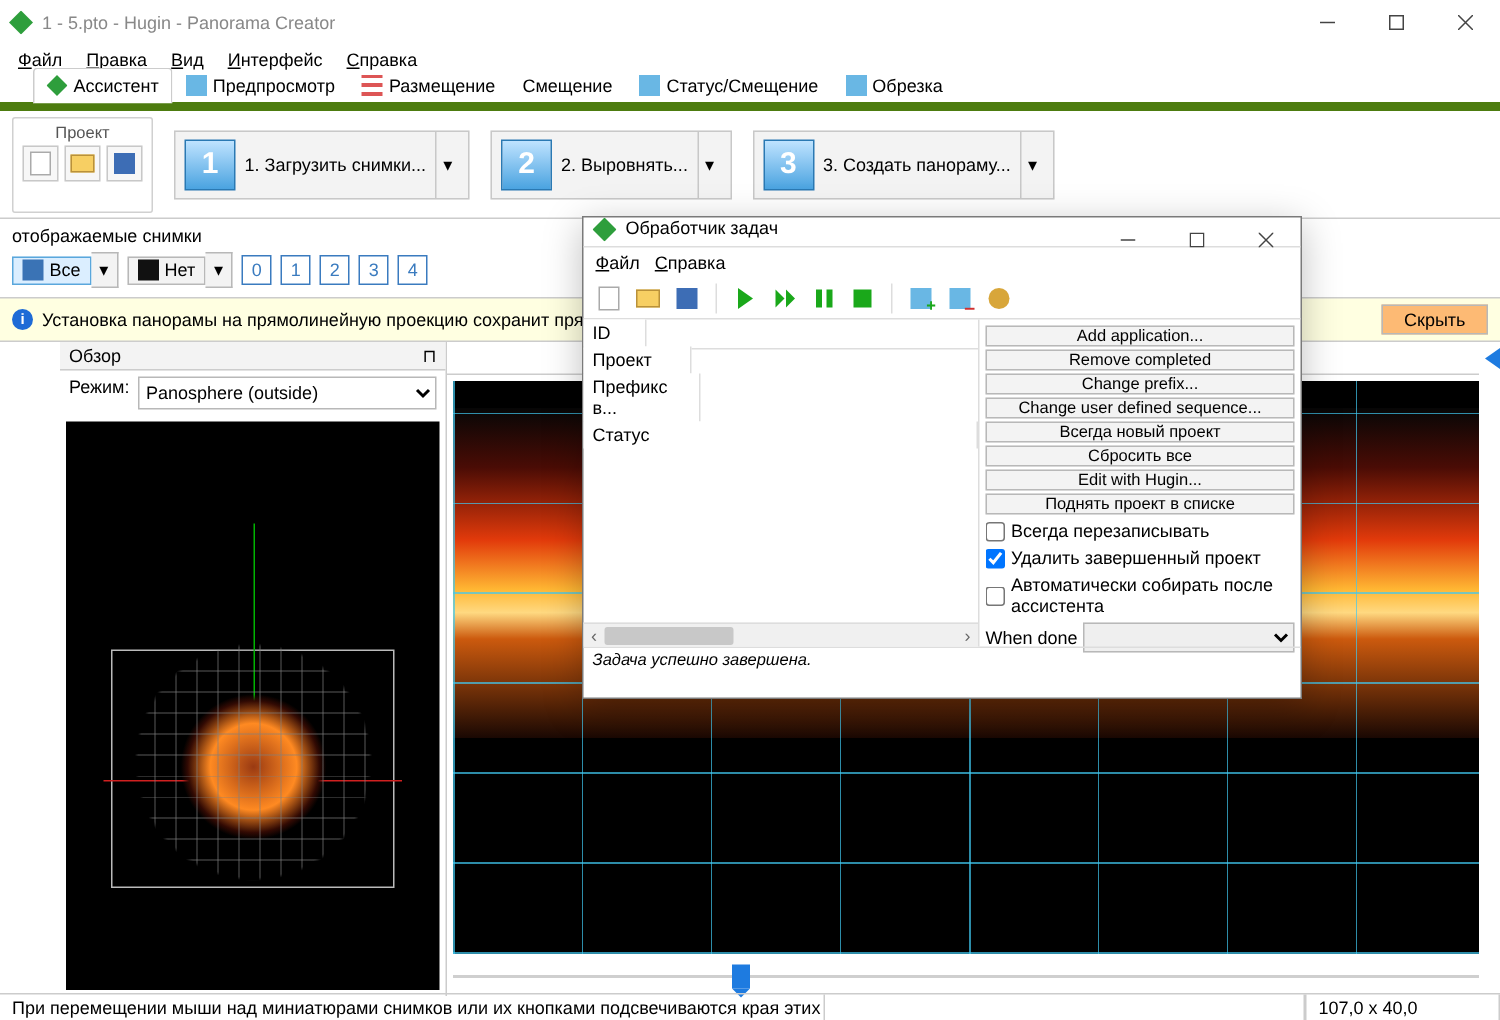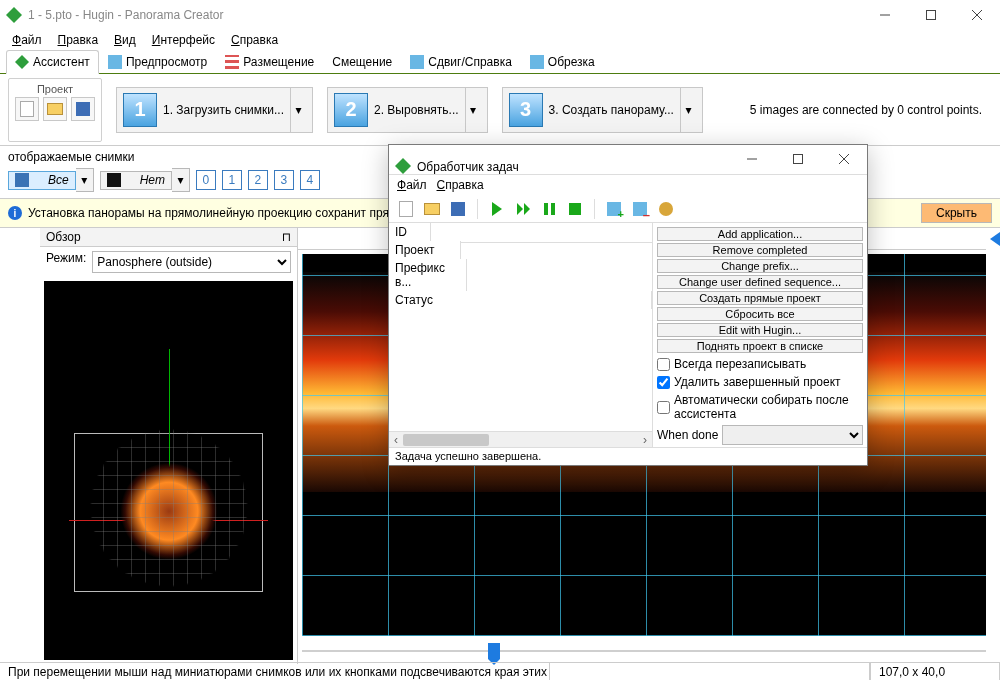--- a/index.html
+++ b/index.html
@@ -12,41 +12,41 @@
   .winbtns { margin-left:auto; display:flex; }
   .winbtn { width:46px; height:30px; display:flex; align-items:center; justify-content:center; color:#444; }
   .winbtn svg{width:10px;height:10px;}
 
   
   .menubar { height:20px; display:flex; align-items:center; padding-left:6px; gap:4px; }
   .menubar .item { padding:2px 6px; }
   .menubar .item:first-letter{text-decoration:underline;}
 
   
-  .tabstrip { height:24px; display:flex; align-items:flex-end; padding-left:6px; gap:0; border-bottom:1px solid #4d7c0f;}
+  .tabstrip { height:24px; display:flex; align-items:flex-end; padding-left:22px; gap:0; border-bottom:6px solid #4d7c0f;}
   .tab { display:flex; align-items:center; gap:4px; padding:4px 8px; border:1px solid transparent; border-bottom:none; position:relative;}
   .tab.active{ background:#fff; border-color:#ccc; border-bottom:1px solid #fff; margin-bottom:-1px; border-radius:3px 3px 0 0;}
   .tab .ticon{width:14px;height:14px;}
 
   
   .ribbon { height:72px; display:flex; align-items:center; gap:14px; padding:6px 8px; border-bottom:1px solid #ccc;}
   .panel { border:1px solid #d0d0d0; border-radius:2px; padding:4px 6px 2px 6px; position:relative; height:64px; display:flex; flex-direction:column; }
   .panel > .panel-title{ font-size:11px; text-align:center; color:#555;}
   .panel-row{display:flex; gap:4px; align-items:center; margin-top:2px;}
   .bigbtn { height:46px; display:flex; align-items:center; gap:6px; padding:0 6px; border:1px solid #c8c8c8; background:#f3f3f3;}
   .bigbtn .num-badge{width:34px;height:34px;display:flex;align-items:center;justify-content:center;font-size:20px;font-weight:700;color:#fff;background:linear-gradient(180deg,#bfe3ff,#4aa3e0);border:1px solid #2a79b3;}
   .bigbtn .drop{width:16px;display:flex;align-items:center;justify-content:center;border-left:1px solid #c8c8c8;height:100%;}
   .smallbtn{width:24px;height:24px;border:1px solid #c8c8c8;background:#f7f7f7;display:flex;align-items:center;justify-content:center;}
   .ribbon .status-msg{margin-left:auto;padding-right:10px;}
 
   
   .imgs-label{padding:4px 8px 0 8px;}
   .imgs-row{display:flex;align-items:center;gap:6px;padding:4px 8px 6px 8px;}
   .toggle-grp{display:flex;align-items:center;}
-  .toggle-grp .tb{height:19px;border:1px solid #b8b8b8;display:flex;align-items:center;padding:0 6px;gap:19px;background:#f3f3f3;font-style:italic;}
+  .toggle-grp .tb{height:19px;border:1px solid #b8b8b8;display:flex;align-items:center;padding:0 6px;gap:4px;background:#f3f3f3;}
   .toggle-grp .tb.sel{background:#dbeeff;border-color:#5aa7dc;}
   .toggle-grp .tb .sq{width:14px;height:14px;background:#3a73b5;}
   .toggle-grp .tb .sq.dark{background:#111;}
   .toggle-grp .dd{width:18px;height:24px;border:1px solid #b8b8b8;border-left:none;display:flex;align-items:center;justify-content:center;background:#f3f3f3;}
   .img-idx{width:20px;height:20px;border:1px solid #3a7bbf;color:#3a7bbf;display:flex;align-items:center;justify-content:center;}
 
   
   .notice{display:flex;align-items:center;gap:6px;background:#ffffe1;border-top:1px solid #ccc;border-bottom:1px solid #ccc;padding:4px 8px;}
   .notice .info-ico{width:14px;height:14px;border-radius:50%;background:#1e6bd6;color:#fff;display:flex;align-items:center;justify-content:center;font-size:10px;font-weight:700;}
   .notice .hide-btn{margin-left:auto;padding:2px 14px;border:1px solid #b8b8b8;background:#fdba74;}
@@ -82,21 +82,21 @@
   .hslider .thumb::after{content:"";position:absolute;left:0;top:100%;border-left:6px solid transparent;border-right:6px solid transparent;border-top:6px solid #1e7be0;}
 
   
   .statusbar{position:absolute;left:0;right:0;bottom:0;height:18px;border-top:1px solid #ccc;display:flex;align-items:center;font-size:11px;}
   .statusbar .cell{padding:0 8px;border-right:1px solid #ccc;height:100%;display:flex;align-items:center;white-space:nowrap;overflow:hidden;}
   .statusbar .cell.main{flex:1;}
   .statusbar .cell.right{width:130px;border-left:1px solid #ccc;}
 
   
   .dialog{position:absolute;left:388px;top:144px;width:480px;height:322px;background:#fff;border:1px solid #7a7a7a;box-shadow:0 6px 24px rgba(0,0,0,.25);display:flex;flex-direction:column;}
-  .dialog .dtitle{height:30px;display:flex;align-items:flex-end;padding-left:6px;border-bottom:1px solid #ddd;}
+  .dialog .dtitle{height:20px;display:flex;align-items:flex-start;padding-left:6px;border-bottom:1px solid #ddd;}
   .dialog .dtitle .app-icon{width:16px;height:16px;background:#2e9e3c;clip-path:polygon(50% 0,100% 50%,50% 100%,0 50%);margin-right:6px;}
   .dialog .dtitle .winbtns{margin-left:auto;}
   .dialog .dmenubar{height:20px;display:flex;align-items:center;gap:10px;padding-left:8px;}
   .dialog .dmenubar span:first-letter{text-decoration:underline;}
   .dialog .dtoolbar{height:28px;display:flex;align-items:center;gap:4px;padding:0 6px;border-bottom:1px solid #ddd;}
   .tbico{width:22px;height:22px;border:1px solid transparent;display:flex;align-items:center;justify-content:center;}
   .sep{width:1px;height:20px;background:#ddd;margin:0 4px;}
   .dialog .dbody{flex:1;display:flex;min-height:0;}
   .dialog .grid{flex:1;border-right:1px solid #ddd;display:flex;flex-direction:column;min-width:0;}
   .dialog .grid .hdr{display:flex;border-bottom:1px solid #ddd;height:20px;flex-direction:column;}
@@ -105,21 +105,21 @@
   .dialog .grid .hscroll{height:16px;background:#f0f0f0;border-top:1px solid #ddd;position:relative;}
   .dialog .grid .hscroll .thumb{position:absolute;left:14px;top:2px;height:12px;width:86px;background:#c8c8c8;border-radius:2px;}
   .dialog .grid .hscroll .ar{position:absolute;top:0;width:14px;height:16px;display:flex;align-items:center;justify-content:center;color:#666;}
   .dialog .grid .hscroll .ar.l{left:0;} .dialog .grid .hscroll .ar.r{right:0;}
   .dialog .side{width:214px;display:flex;flex-direction:column;padding:4px;gap:2px;}
   .dialog .side button{height:22px;border:1px solid #b8b8b8;background:#f3f3f3;font-size:11px;}
   .dialog .chk{display:flex;align-items:center;gap:4px;font-size:11px;margin-top:2px;}
   .dialog .chk input{width:13px;height:13px;}
   .dialog .when{display:flex;align-items:center;gap:4px;margin-top:2px;font-size:11px;}
   .dialog .when select{flex:1;height:20px;border:1px solid #b8b8b8;}
-  .dialog .dstatus{height:18px;border-top:1px solid #ddd;padding:2px 6px;font-size:11px;}
+  .dialog .dstatus{height:34px;border-top:1px solid #ddd;padding:2px 6px;font-size:11px;font-style:italic;}
 
   
   .i-new{background:#fff;border:1px solid #aaa;width:14px;height:16px;}
   .i-open{background:#f7cf63;width:16px;height:12px;border:1px solid #b9913a;}
   .i-save{width:14px;height:14px;background:#3d6db5;}
   .i-play{width:0;height:0;border-top:7px solid transparent;border-bottom:7px solid transparent;border-left:10px solid #1aa81a;}
   .i-skip{display:flex;gap:1px;} .i-skip span{width:0;height:0;border-top:6px solid transparent;border-bottom:6px solid transparent;border-left:6px solid #1aa81a;}
   .i-pause{display:flex;gap:3px;} .i-pause span{width:4px;height:12px;background:#1aa81a;}
   .i-stop{width:12px;height:12px;background:#1aa81a;}
   .i-add{width:14px;height:14px;background:#69b7e4;position:relative;} .i-add::after{content:"+";position:absolute;right:-3px;bottom:-4px;color:#1aa81a;font-weight:700;font-size:11px;}
@@ -170,21 +170,21 @@
     </div>
   <div class="tab">
       <span class="ticon" style="background:repeating-linear-gradient(0deg,#d55 0 3px,#fff 3px 6px);"></span>
       <span>Размещение</span>
     </div>
   <div class="tab">
       <span>Смещение</span>
     </div>
   <div class="tab">
       <span class="ticon" style="background:#69b7e4;"></span>
-      <span>Сдвиг/Справка</span>
+      <span>Статус/Смещение</span>
     </div>
   <div class="tab">
       <span class="ticon" style="background:#69b7e4;"></span>
       <span>Обрезка</span>
     </div>
 </div>
 
 <div class="ribbon">
   <div class="panel">
     <div class="panel-title">Проект</div>
@@ -210,21 +210,20 @@
     <span class="num-badge">2</span>
     <span>2. Выровнять...</span>
     <span class="drop">▾</span>
   </div>
   <div class="bigbtn">
     <span class="num-badge">3</span>
     <span>3. Создать панораму...</span>
     <span class="drop">▾</span>
   </div>
 
-  <span class="status-msg">5 images are connected by 0 control points.</span>
 </div>
 
 <div class="imgs-label">отображаемые снимки</div>
 <div class="imgs-row">
   <div class="toggle-grp">
     <div class="tb sel">
         <span class="sq"></span>
         <span>Все</span>
       </div>
     <div class="dd">▾</div>
@@ -369,21 +368,21 @@
         <div class="ar l">‹</div>
         <div class="thumb"></div>
         <div class="ar r">›</div>
       </div>
     </div>
     <div class="side">
       <button>Add application...</button>
       <button>Remove completed</button>
       <button>Change prefix...</button>
       <button>Change user defined sequence...</button>
-      <button>Создать прямые проект</button>
+      <button>Всегда новый проект</button>
       <button>Сбросить все</button>
       <button>Edit with Hugin...</button>
       <button>Поднять проект в списке</button>
       <label class="chk">
           <input type="checkbox" style="">
           <span>Всегда перезаписывать</span>
         </label>
       <label class="chk">
           <input type="checkbox" checked="" style="">
           <span>Удалить завершенный проект</span>

